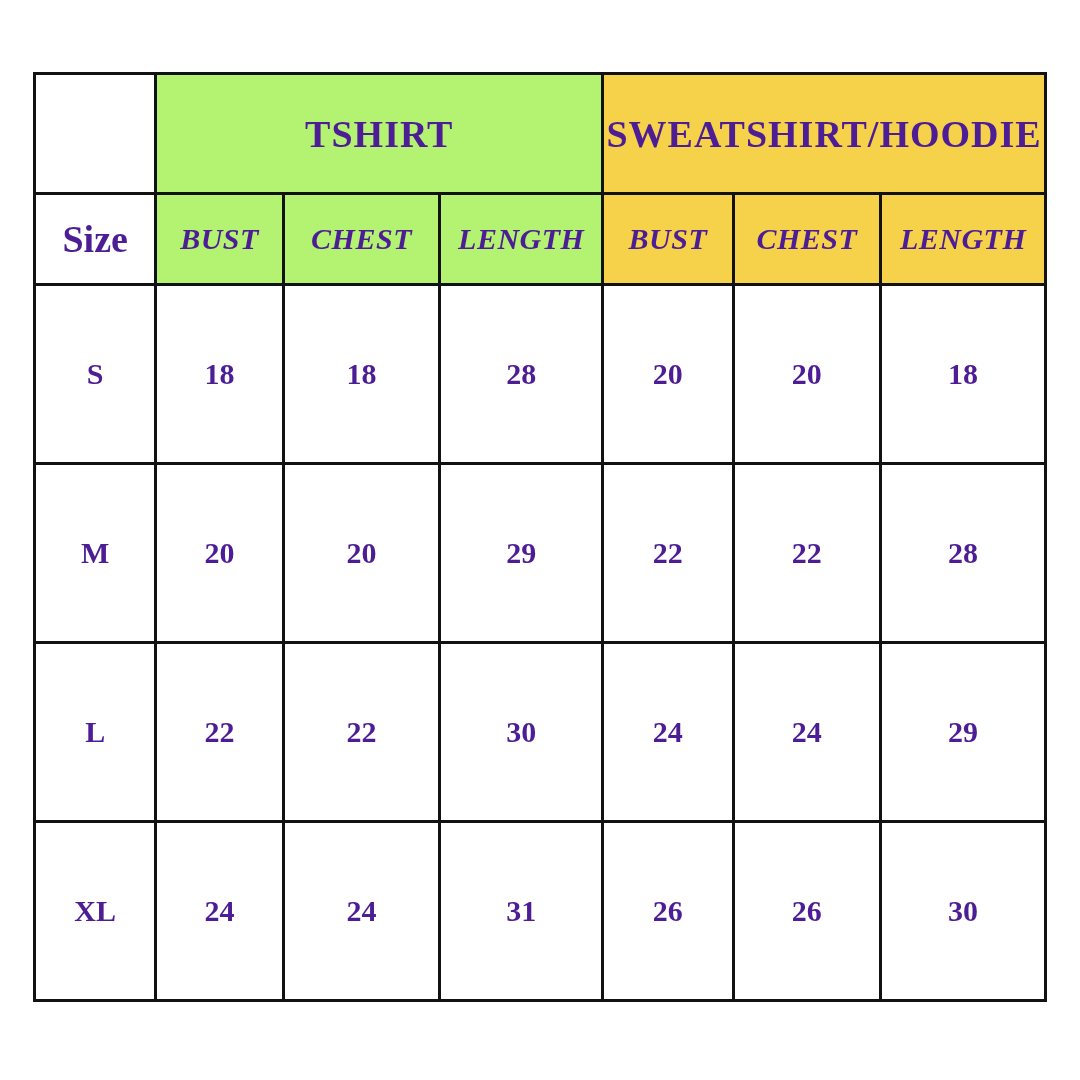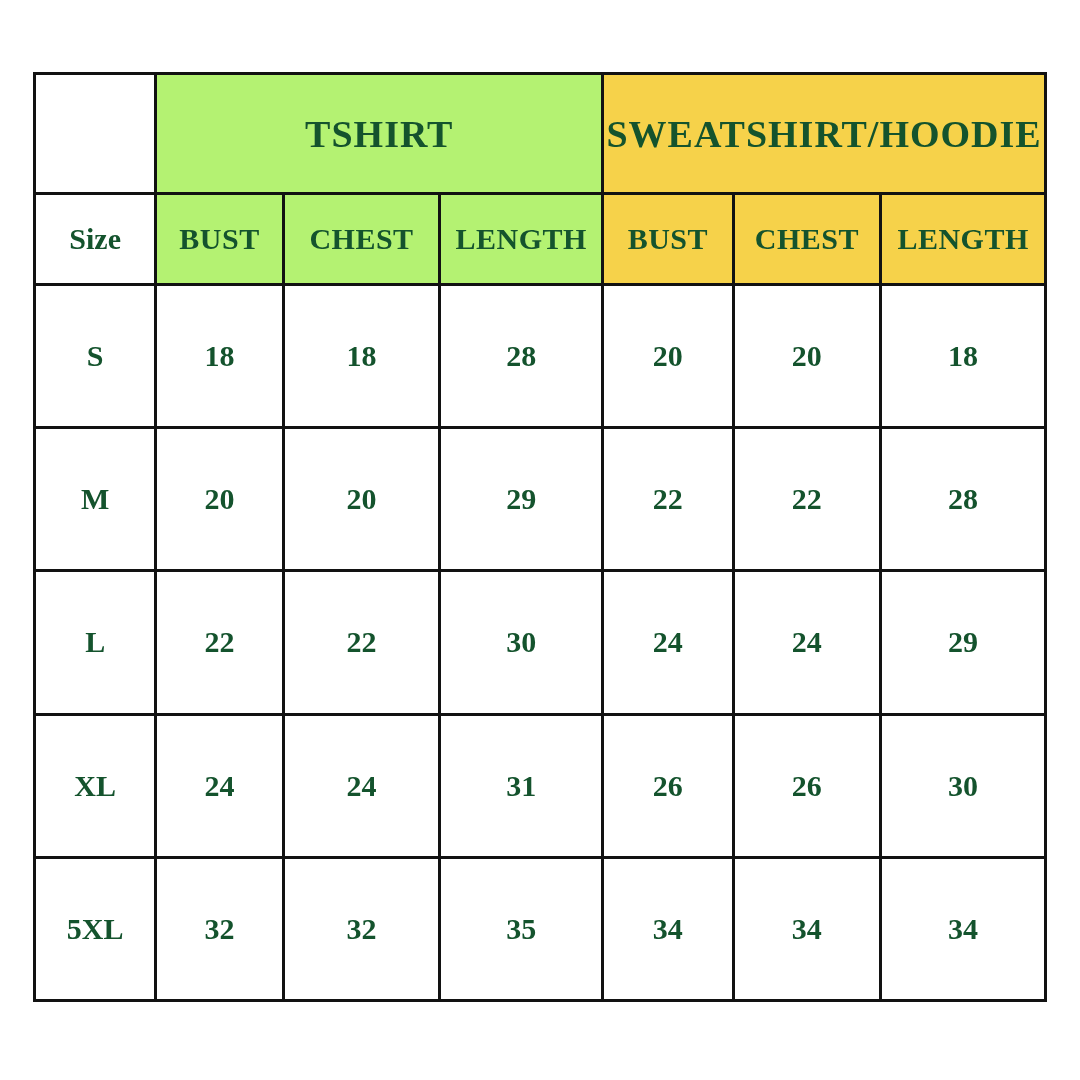--- a/index.html
+++ b/index.html
@@ -16,21 +16,21 @@
     box-sizing: border-box;
     padding: 72px 33px 78px 33px;
     background: #ffffff;
   }
   table.size-chart {
     width: 100%;
     height: 100%;
     border-collapse: collapse;
     table-layout: fixed;
     border: 3px solid #404040;
-    color: #14532d;
+    color: #4c1d95;
   }
   table.size-chart th,
   table.size-chart td {
     border: 3px solid #121212;
     text-align: center;
     vertical-align: middle;
     font-weight: bold;
     padding: 0;
     overflow: hidden;
   }
@@ -42,23 +42,24 @@
   .green  { background: #b4f272; }
   .yellow { background: #f6d24a; }
 
   th.group {
     font-size: 38px;
     letter-spacing: 1px;
   }
   th.colhead {
     font-size: 30px;
     letter-spacing: 0.5px;
+    font-style: italic;
   }
   th.size-head {
-    font-size: 30px;
+    font-size: 38px;
     background: #ffffff;
   }
   td.size-label,
   td.val {
     font-size: 30px;
     background: #ffffff;
   }
 </style>
 </head>
 <body>
@@ -120,24 +121,15 @@
       </tr>
       <tr>
         <td class="size-label">XL</td>
         <td class="val">24</td>
         <td class="val">24</td>
         <td class="val">31</td>
         <td class="val">26</td>
         <td class="val">26</td>
         <td class="val">30</td>
       </tr>
-      <tr>
-        <td class="size-label">5XL</td>
-        <td class="val">32</td>
-        <td class="val">32</td>
-        <td class="val">35</td>
-        <td class="val">34</td>
-        <td class="val">34</td>
-        <td class="val">34</td>
-      </tr>
     </tbody>
   </table>
 </div>
 
 </body></html>

